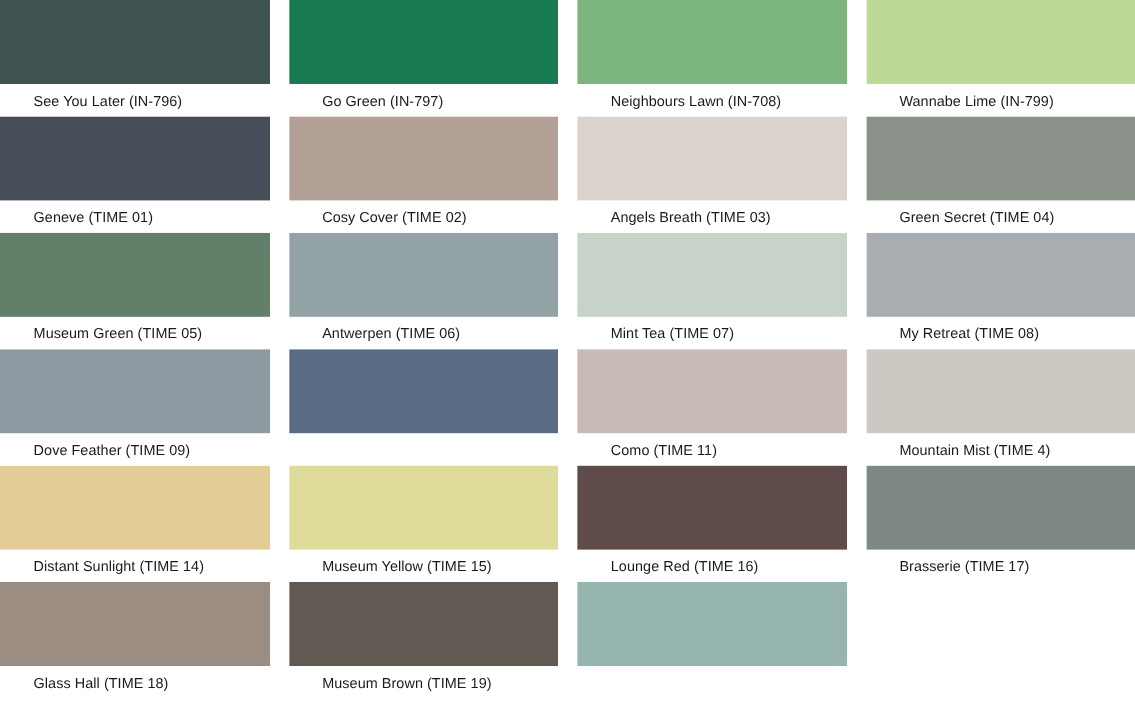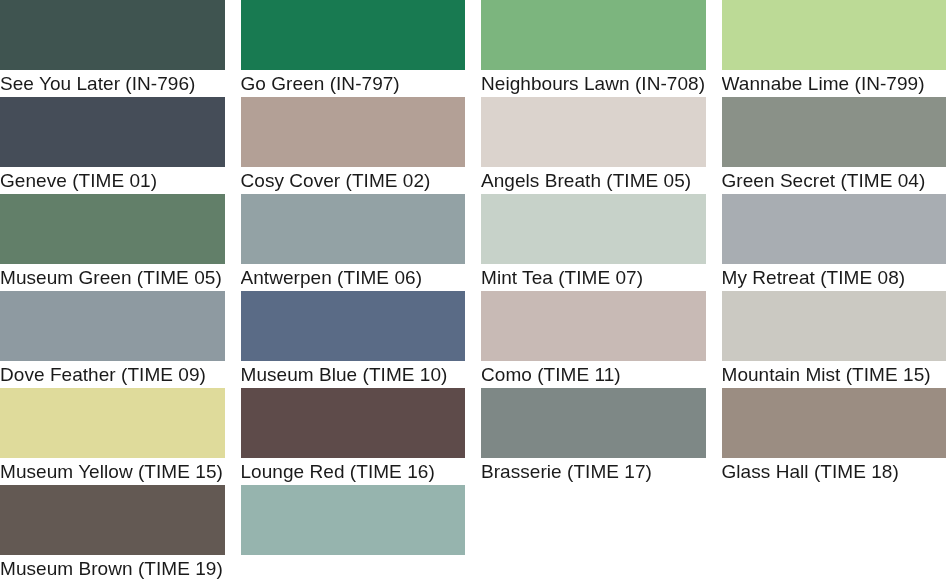--- a/index.html
+++ b/index.html
@@ -28,26 +28,27 @@
     align-items: stretch;
     overflow: hidden;
   }
   .swatch-chip {
     width: 100%;
     height: 70px;
     flex: 0 0 70px;
     display: block;
   }
   .swatch-label {
-    font-size: 19px;
+    font-size: 12px;
     line-height: 26px;
     color: #1a1a1a;
     white-space: nowrap;
     letter-spacing: 0.05px;
     padding-top: 1px;
+    padding-left: 28px;
   }
 </style>
 </head>
 <body style="background: rgb(255, 255, 255);">
 
 <div id="swatch-grid">
     <div class="swatch-cell">
       <div class="swatch-chip" style="background-color: rgb(63, 84, 80);"></div>
       <div class="swatch-label">See You Later (IN-796)</div>
     </div>
@@ -66,21 +67,21 @@
     <div class="swatch-cell">
       <div class="swatch-chip" style="background-color: rgb(69, 77, 88);"></div>
       <div class="swatch-label">Geneve (TIME 01)</div>
     </div>
     <div class="swatch-cell">
       <div class="swatch-chip" style="background-color: rgb(179, 160, 150);"></div>
       <div class="swatch-label">Cosy Cover (TIME 02)</div>
     </div>
     <div class="swatch-cell">
       <div class="swatch-chip" style="background-color: rgb(219, 211, 205);"></div>
-      <div class="swatch-label">Angels Breath (TIME 05)</div>
+      <div class="swatch-label">Angels Breath (TIME 03)</div>
     </div>
     <div class="swatch-cell">
       <div class="swatch-chip" style="background-color: rgb(138, 145, 136);"></div>
       <div class="swatch-label">Green Secret (TIME 04)</div>
     </div>
     <div class="swatch-cell">
       <div class="swatch-chip" style="background-color: rgb(98, 127, 105);"></div>
       <div class="swatch-label">Museum Green (TIME 05)</div>
     </div>
     <div class="swatch-cell">
@@ -94,29 +95,32 @@
     <div class="swatch-cell">
       <div class="swatch-chip" style="background-color: rgb(168, 173, 178);"></div>
       <div class="swatch-label">My Retreat (TIME 08)</div>
     </div>
     <div class="swatch-cell">
       <div class="swatch-chip" style="background-color: rgb(142, 154, 161);"></div>
       <div class="swatch-label">Dove Feather (TIME 09)</div>
     </div>
     <div class="swatch-cell">
       <div class="swatch-chip" style="background-color: rgb(90, 107, 134);"></div>
-      <div class="swatch-label">Museum Blue (TIME 10)</div>
     </div>
     <div class="swatch-cell">
       <div class="swatch-chip" style="background-color: rgb(200, 186, 181);"></div>
       <div class="swatch-label">Como (TIME 11)</div>
     </div>
     <div class="swatch-cell">
       <div class="swatch-chip" style="background-color: rgb(203, 201, 194);"></div>
-      <div class="swatch-label">Mountain Mist (TIME 15)</div>
+      <div class="swatch-label">Mountain Mist (TIME 4)</div>
+    </div>
+    <div class="swatch-cell">
+      <div class="swatch-chip" style="background-color: rgb(227, 204, 150);"></div>
+      <div class="swatch-label">Distant Sunlight (TIME 14)</div>
     </div>
     <div class="swatch-cell">
       <div class="swatch-chip" style="background-color: rgb(223, 219, 155);"></div>
       <div class="swatch-label">Museum Yellow (TIME 15)</div>
     </div>
     <div class="swatch-cell">
       <div class="swatch-chip" style="background-color: rgb(94, 75, 74);"></div>
       <div class="swatch-label">Lounge Red (TIME 16)</div>
     </div>
     <div class="swatch-cell">

